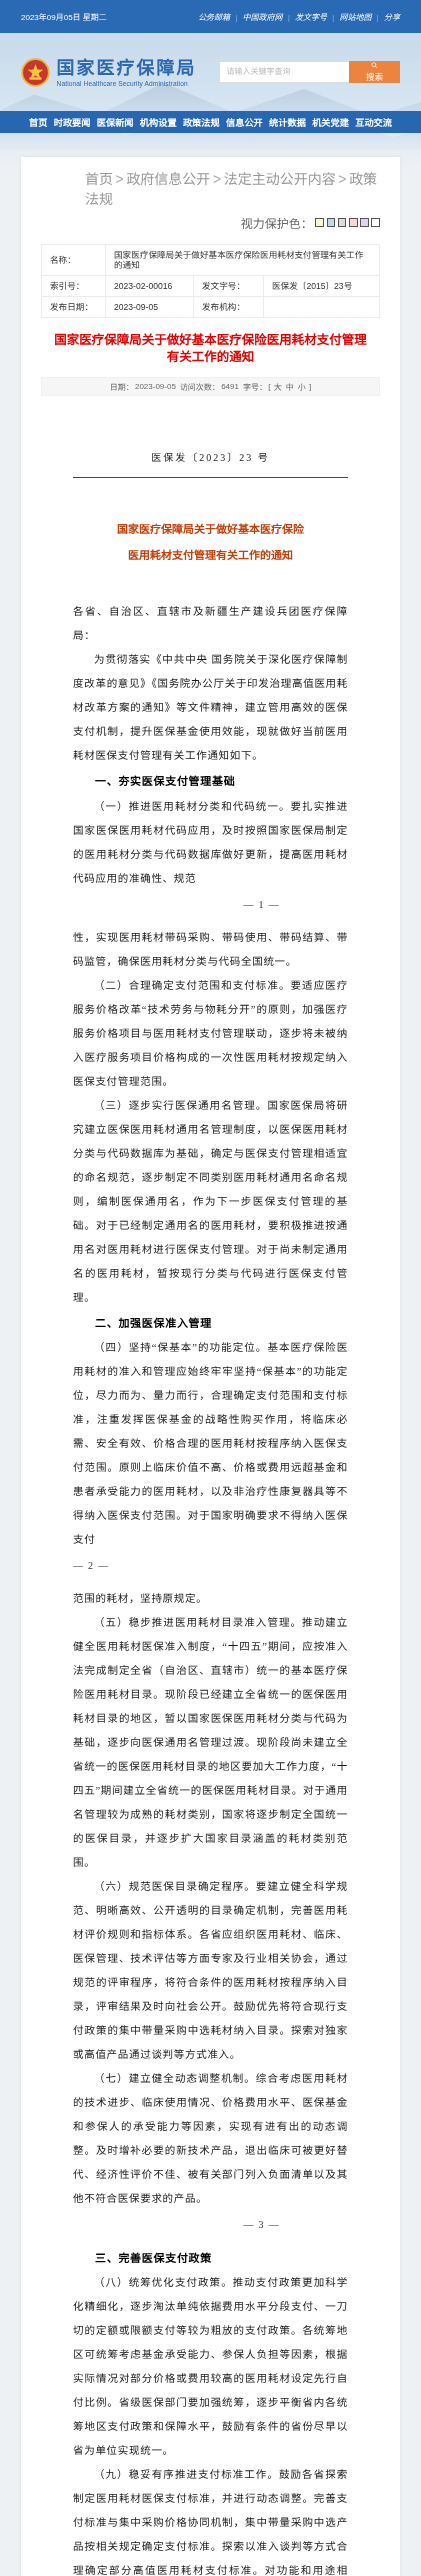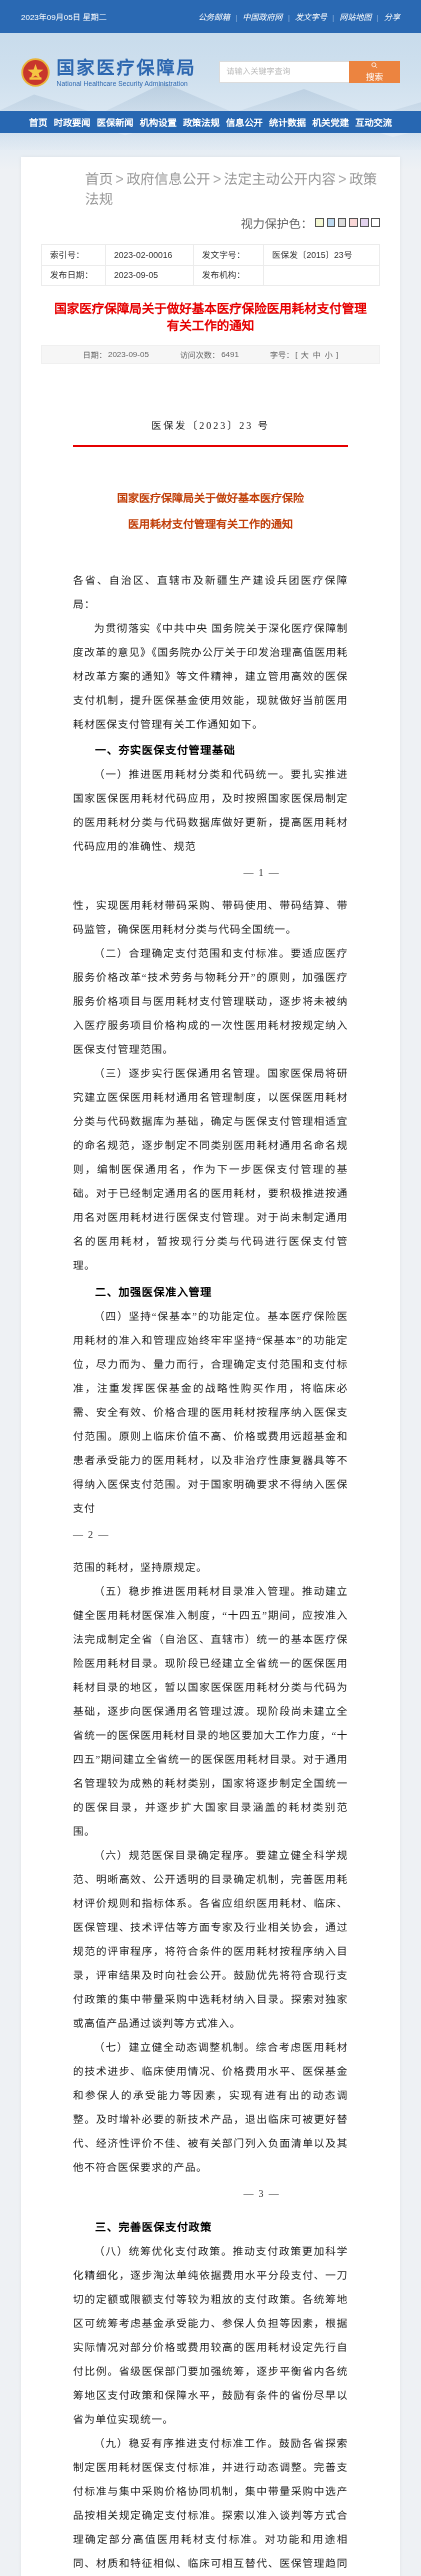--- a/index.html
+++ b/index.html
@@ -96,21 +96,21 @@
   table.info td.lbl{width:47px;color:#333;white-space:nowrap;}
   table.info td.lbl2{width:53px;color:#333;white-space:nowrap;}
   table.info td.val2{width:99px;}
   h1.art-title{
     margin:14.5px 13px 0;font-size:12.5px;line-height:17px;font-weight:bold;
     color:#e60000;text-align:center;
   }
   .meta-bar{
     margin-top:10.5px;background:#f6f6f6;border:0.7px solid #f0f0f0;
     height:17px;display:flex;align-items:center;justify-content:center;
-    font-size:8px;color:#666;gap:31px;
+    font-size:8px;color:#666;gap:4px;
   }
   .meta-bar .grp{display:flex;align-items:center;gap:1.3px;}
   .meta-bar .fs-opt{cursor:pointer;margin:0 2px;color:#666;}
   
   .doc{
     margin:0 32px;padding-top:53px;
     font-family:"Liberation Serif","DejaVu Serif",serif;color:#1a1a1a;
   }
   .doc-num{
     text-align:center;font-size:10px;letter-spacing:2px;color:#222;margin:0 0 13px;
@@ -192,20 +192,24 @@
 
   <div class="breadcrumb" id="breadcrumb"><a href="#">首页</a><span class="bsep">&gt;</span><a href="#">政府信息公开</a><span class="bsep">&gt;</span><a href="#">法定主动公开内容</a><span class="bsep">&gt;</span><a href="#">政策法规</a></div>
 
   <div class="eye-row">
     <span>视力保护色：</span>
     <span id="swatches"><span class="swatch" style="background: rgb(244, 248, 211);"></span><span class="swatch" style="background: rgb(188, 217, 240);"></span><span class="swatch" style="background: rgb(220, 220, 220);"></span><span class="swatch" style="background: rgb(249, 215, 215);"></span><span class="swatch" style="background: rgb(227, 211, 238);"></span><span class="swatch" style="background: rgb(255, 255, 255);"></span></span>
   </div>
 
   <table class="info">
     <tbody>
+        <tr>
+      <td class="lbl">名称：</td>
+      <td colspan="3">国家医疗保障局关于做好基本医疗保险医用耗材支付管理有关工作的通知</td>
+    </tr>
     <tr>
       <td class="lbl">索引号：</td>
       <td>2023-02-00016</td>
       <td class="lbl2">发文字号：</td>
       <td class="val2">医保发〔2015〕23号</td>
     </tr>
     <tr>
       <td class="lbl">发布日期：</td>
       <td>2023-09-05</td>
       <td class="lbl2">发布机构：</td>

